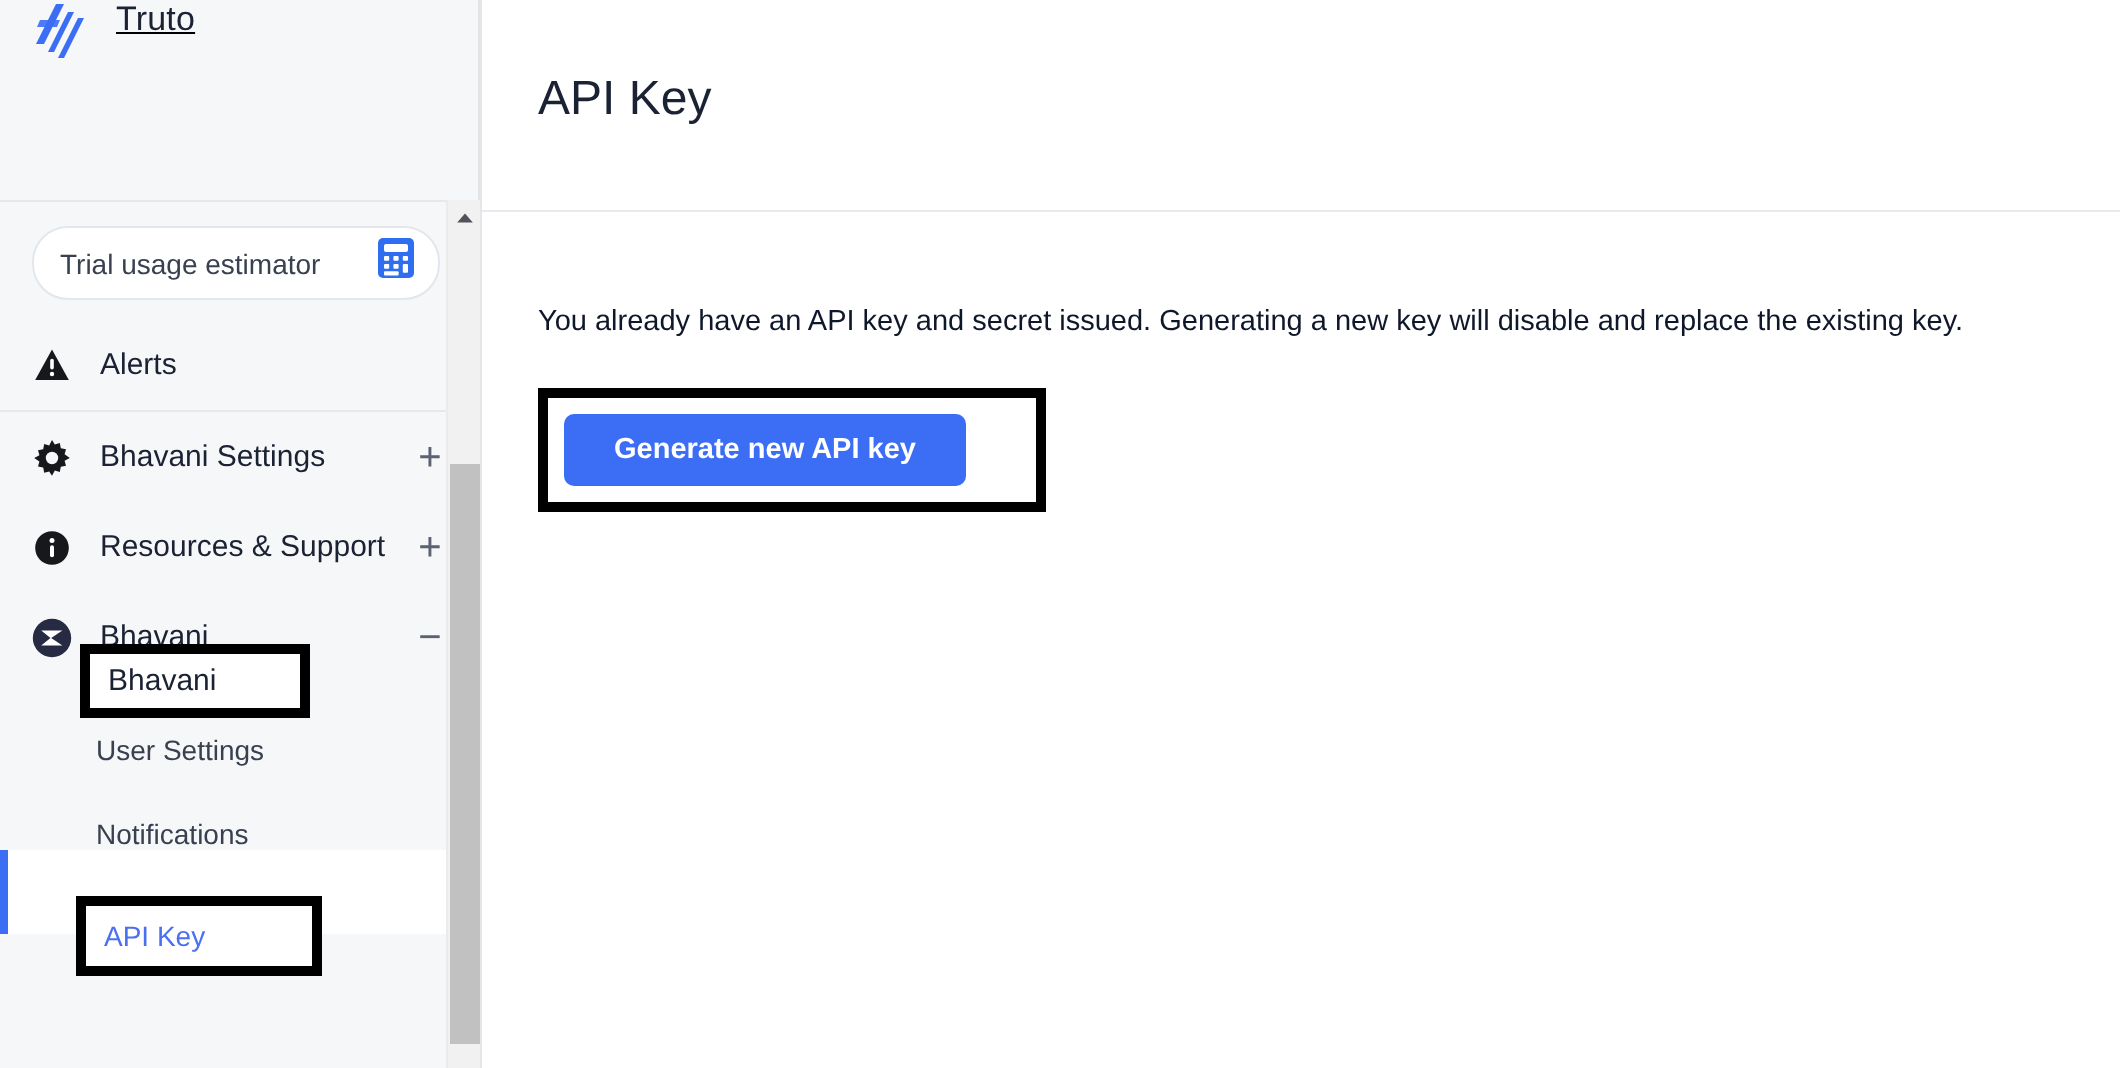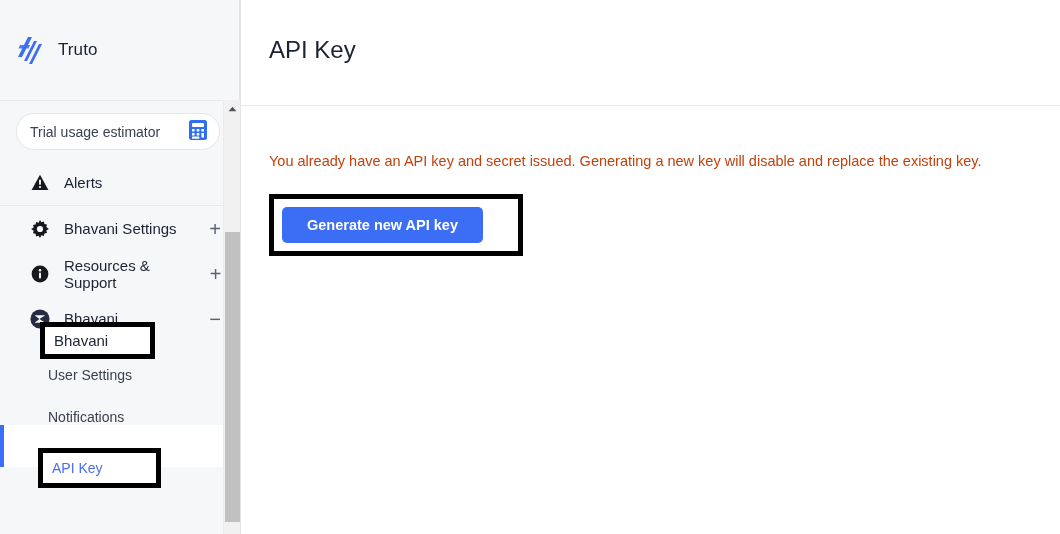--- a/index.html
+++ b/index.html
@@ -14,24 +14,25 @@
   
   .sidebar {
     width: 240px; height: 534px;
     background: #f6f7f9;
     position: relative;
     display: flex; flex-direction: column;
     flex: 0 0 240px;
   }
   .brand {
     height: 100px;
-    display: flex; align-items: center;
+    display: flex; align-items: flex-start;
     padding-left: 16px;
     gap: 14px;
     flex: 0 0 100px;
+    text-decoration: underline;
   }
   .brand-logo { width: 28px; height: 30px; display: block; }
   .brand-name {
     font-size: 17px; color: #1b2233; font-weight: 400;
     letter-spacing: .1px;
   }
 
   .nav-scroll {
     flex: 1 1 auto;
     border-top: 1px solid #e6e8ec;
@@ -49,21 +50,20 @@
     padding: 0 11px 0 13px;
   }
   .trial-card-label { font-size: 14px; color: #394150; }
 
   .nav-row {
     height: 45px;
     display: flex; align-items: center;
     padding-left: 16px; padding-right: 18px;
     position: relative;
     gap: 14px;
-    margin-left: 14px;
   }
   .nav-row .ico { width: 20px; display: flex; align-items: center; justify-content: center; flex: 0 0 20px; }
   .nav-label { font-size: 15px; color: #1b2233; font-weight: 500; flex: 1 1 auto; }
   .nav-expander {
     font-size: 20px; color: #5b6272; line-height: 1;
     font-weight: 300; width: 14px; text-align: center;
   }
   .nav-divider { height: 1px; background: #e6e8ec; margin: 0; }
 
   .sub-row {
@@ -104,21 +104,21 @@
   
   .main {
     flex: 1 1 auto; height: 534px; background: #ffffff;
     border-left: 1px solid #e4e6ea;
     position: relative;
   }
   .main-header { height: 105px; padding: 36px 0 0 28px; }
   .page-title { font-size: 24px; color: #1b2233; font-weight: 400; }
   .main-rule { height: 1px; background: #e8eaed; width: 100%; }
   .main-body { padding: 45px 28px 0 28px; }
-  .desc { font-size: 14.5px; color: #c2410c; line-height: 1.5; }
+  .desc { font-size: 14.5px; color: #0f172a; line-height: 1.5; }
 
   .btn-wrap { margin-top: 21px; display: inline-block; }
   .annot-box {
     border: 5px solid #000000; background: #ffffff;
     padding: 8px 35px 8px 8px;
     display: inline-block;
   }
   .btn-primary {
     background: #3b6ef5; color: #ffffff;
     border: none; border-radius: 5px;

